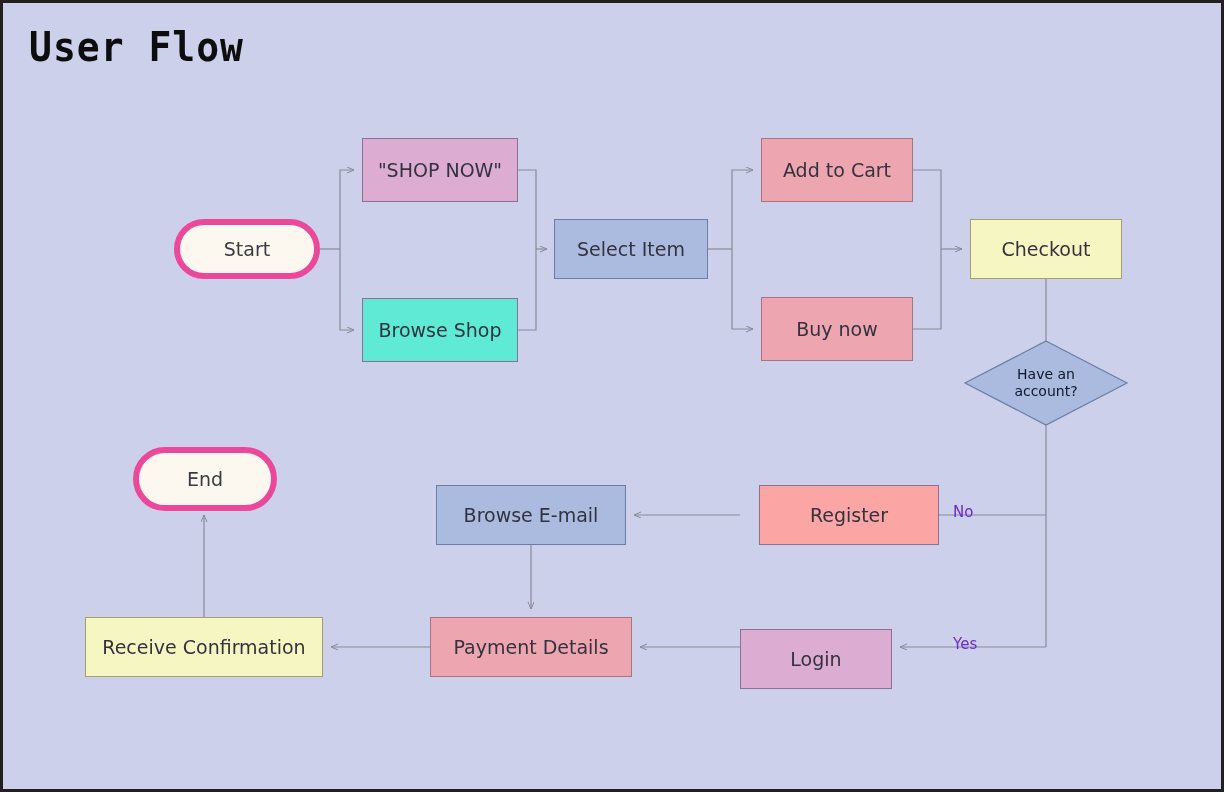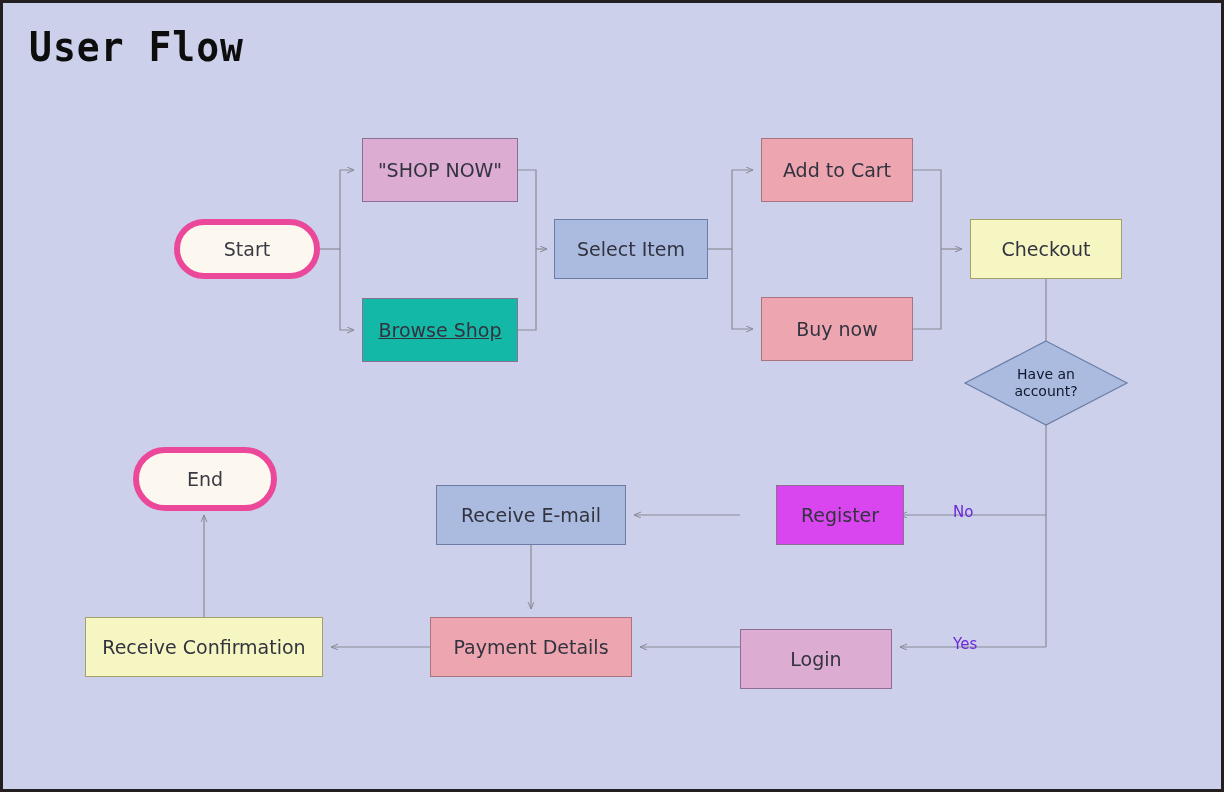--- a/index.html
+++ b/index.html
@@ -127,21 +127,21 @@
   </svg>
 
   <div class="node pill" style="left:171px; top:216px; width:146px; height:60px;">
     <span>Start</span>
   </div>
 
   <div class="node rect" style="left:359px; top:135px; width:156px; height:64px; background:#dcacd2; border-color:#8d6f96;">
     <span>"SHOP NOW"</span>
   </div>
 
-  <div class="node rect" style="left:359px; top:295px; width:156px; height:64px; background:#14b8a6; border-color:#8d6f96;text-decoration:underline;">
+  <div class="node rect" style="left:359px; top:295px; width:156px; height:64px; background:#5eead4; border-color:#8d6f96;">
     <span>Browse Shop</span>
   </div>
 
   <div class="node rect" style="left:551px; top:216px; width:154px; height:60px; background:#aabbdf; border-color:#6b7da6;">
     <span>Select Item</span>
   </div>
 
   <div class="node rect" style="left:758px; top:135px; width:152px; height:64px; background:#eda5b0; border-color:#a9737f;">
     <span>Add to Cart</span>
   </div>
@@ -151,30 +151,30 @@
   </div>
 
   <div class="node rect" style="left:967px; top:216px; width:152px; height:60px; background:#f6f6c3; border-color:#a3a06a;">
     <span>Checkout</span>
   </div>
 
   <div class="node diamond-label" style="left:982px; top:350px; width:122px; height:60px;">
     <span>Have an account?</span>
   </div>
 
-  <div class="node rect" style="left:773px; top:482px; width:128px; height:60px; background:#d946ef; border-color:#8d6f96;">
+  <div class="node rect" style="left:756px; top:482px; width:180px; height:60px; background:#fca5a5; border-color:#8d6f96;">
     <span>Register</span>
   </div>
 
   <div class="node rect" style="left:737px; top:614px; width:152px; height:60px; background:#dcacd2; border-color:#8d6f96;margin-top:12px;">
     <span>Login</span>
   </div>
 
   <div class="node rect" style="left:433px; top:482px; width:190px; height:60px; background:#aabbdf; border-color:#6b7da6;">
-    <span>Receive E-mail</span>
+    <span>Browse E-mail</span>
   </div>
 
   <div class="node rect" style="left:427px; top:614px; width:202px; height:60px; background:#eda5b0; border-color:#a9737f;justify-content:center;">
     <span>Payment Details</span>
   </div>
 
   <div class="node rect" style="left:82px; top:614px; width:238px; height:60px; background:#f6f6c3; border-color:#a3a06a;">
     <span>Receive Confirmation</span>
   </div>
 

